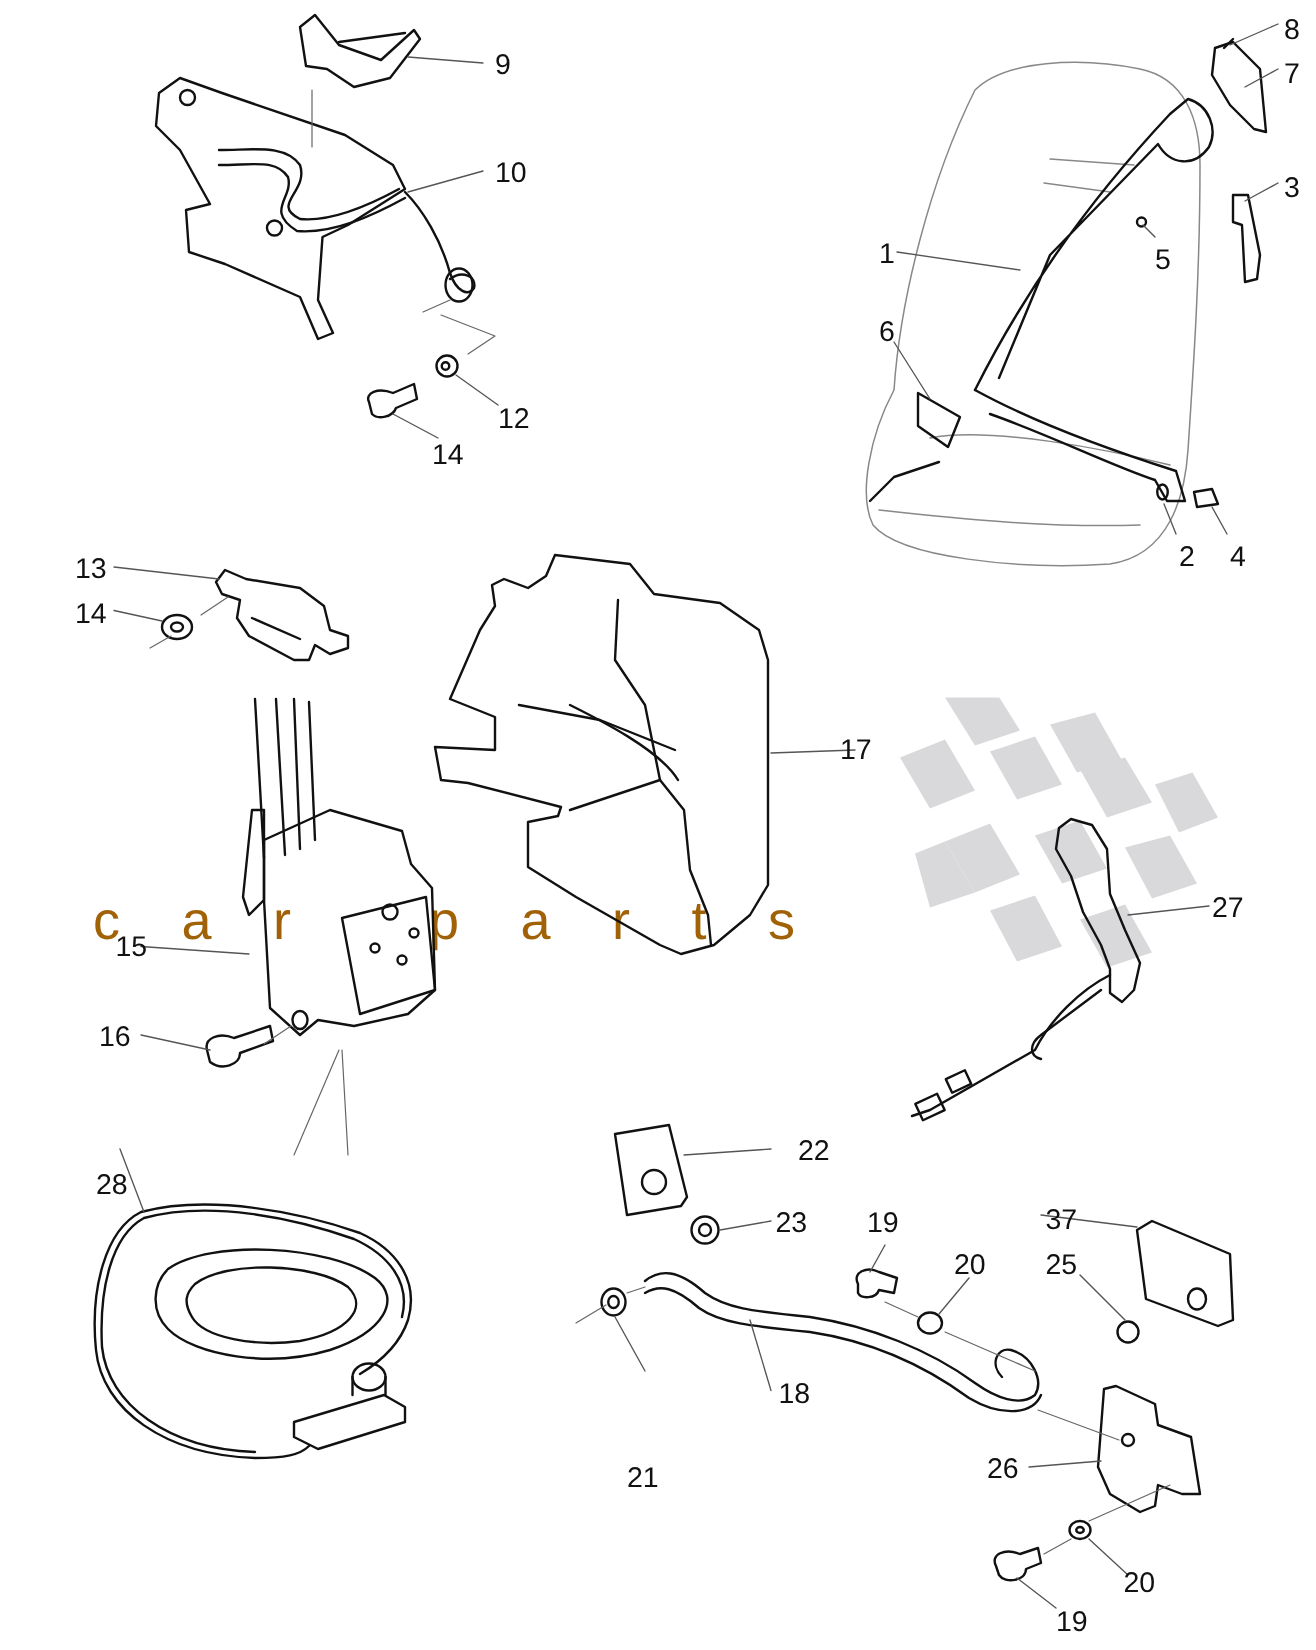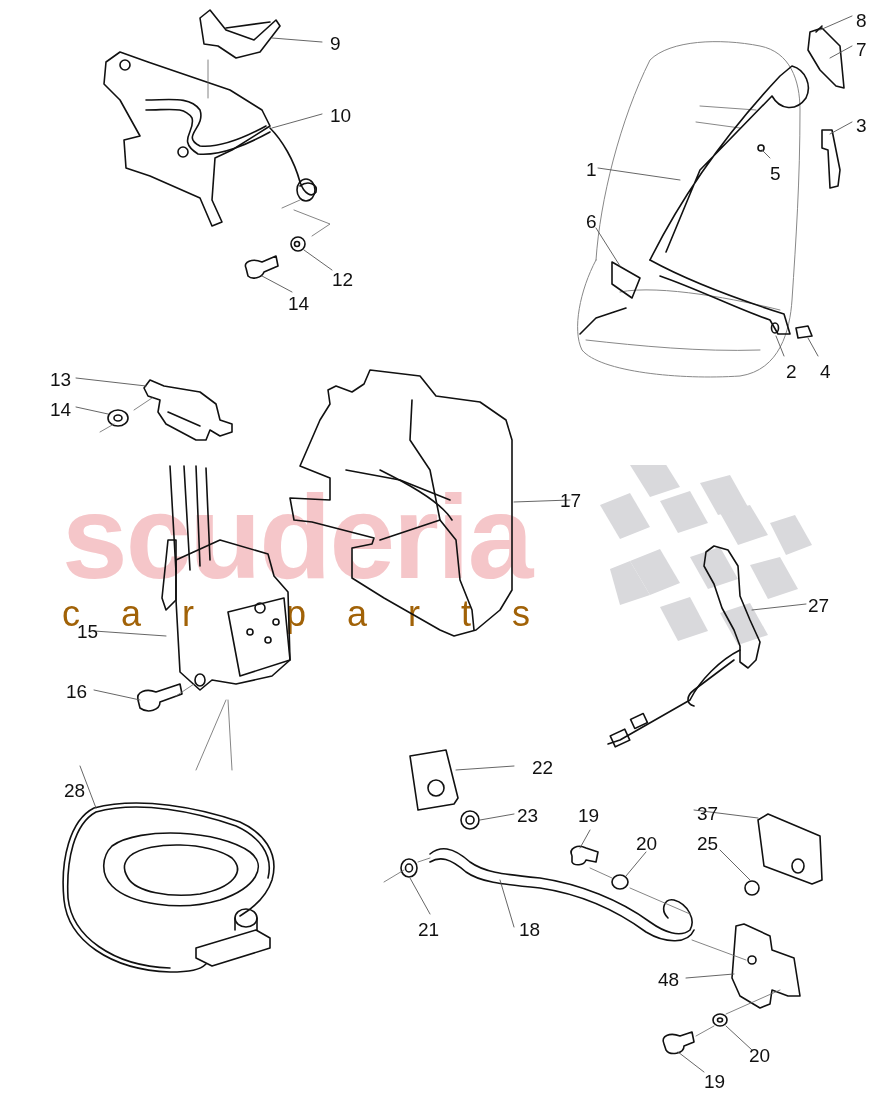--- a/index.html
+++ b/index.html
@@ -23,21 +23,20 @@
       <polygon points="100,92 130,82 148,114 118,124"></polygon>
       <polygon points="130,48 160,40 178,70 148,80"></polygon>
       <polygon points="110,18 140,10 158,42 128,50"></polygon>
       <polygon points="160,100 190,92 208,124 178,134"></polygon>
       <polygon points="20,104 40,96 60,130 30,140"></polygon>
       <polygon points="70,142 100,132 118,166 88,176"></polygon>
       <polygon points="130,148 160,138 178,170 148,180"></polygon>
       <polygon points="180,58 205,50 222,80 196,90"></polygon>
     </g>
   </svg>
-  <div class="wm-main">scuderia</div>
   <div class="wm-sub">car parts</div>
 
   <svg style="position:absolute;left:0;top:0" width="877" height="1100" viewBox="0 0 877 1100" fill="none" stroke="#111" stroke-width="1.6" stroke-linejoin="round" stroke-linecap="round">
 
     <g>
       <path d="M106,62 L120,52 L148,62 L230,90 L262,110 L270,126 L232,150 L215,158 L212,200 L222,222 L212,226 L200,198 L150,176 L126,168 L124,140 L140,136 L120,100 L104,84 Z"></path>
       <circle cx="125" cy="65" r="5"></circle>
       <path d="M146,100 C170,100 190,96 200,110 C206,128 180,136 200,146 C220,148 244,138 266,126"></path>
       <path d="M146,110 C170,110 184,106 192,118 C196,132 176,140 198,154 C222,156 248,144 270,132"></path>
       <path d="M270,128 C282,140 294,160 300,182 C304,194 312,198 316,192 C318,184 308,180 300,186"></path>
@@ -187,18 +186,18 @@
   <span class="callout" style="left:66px;top:682px">16</span>
   <span class="callout" style="left:560px;top:491px">17</span>
   <span class="callout" style="left:808px;top:596px">27</span>
   <span class="callout" style="left:64px;top:781px">28</span>
   <span class="callout" style="left:532px;top:758px">22</span>
   <span class="callout" style="left:517px;top:806px">23</span>
   <span class="callout" style="left:578px;top:806px">19</span>
   <span class="callout" style="left:636px;top:834px">20</span>
   <span class="callout" style="left:697px;top:804px">37</span>
   <span class="callout" style="left:697px;top:834px">25</span>
-  <span class="callout" style="left:418px;top:920px">21</span>
+  <span class="callout" style="left:418px;top:976px">21</span>
   <span class="callout" style="left:519px;top:920px">18</span>
-  <span class="callout" style="left:658px;top:970px">48</span>
+  <span class="callout" style="left:658px;top:970px">26</span>
   <span class="callout" style="left:749px;top:1046px">20</span>
   <span class="callout" style="left:704px;top:1072px">19</span>
 </div>
 
 </body></html>

